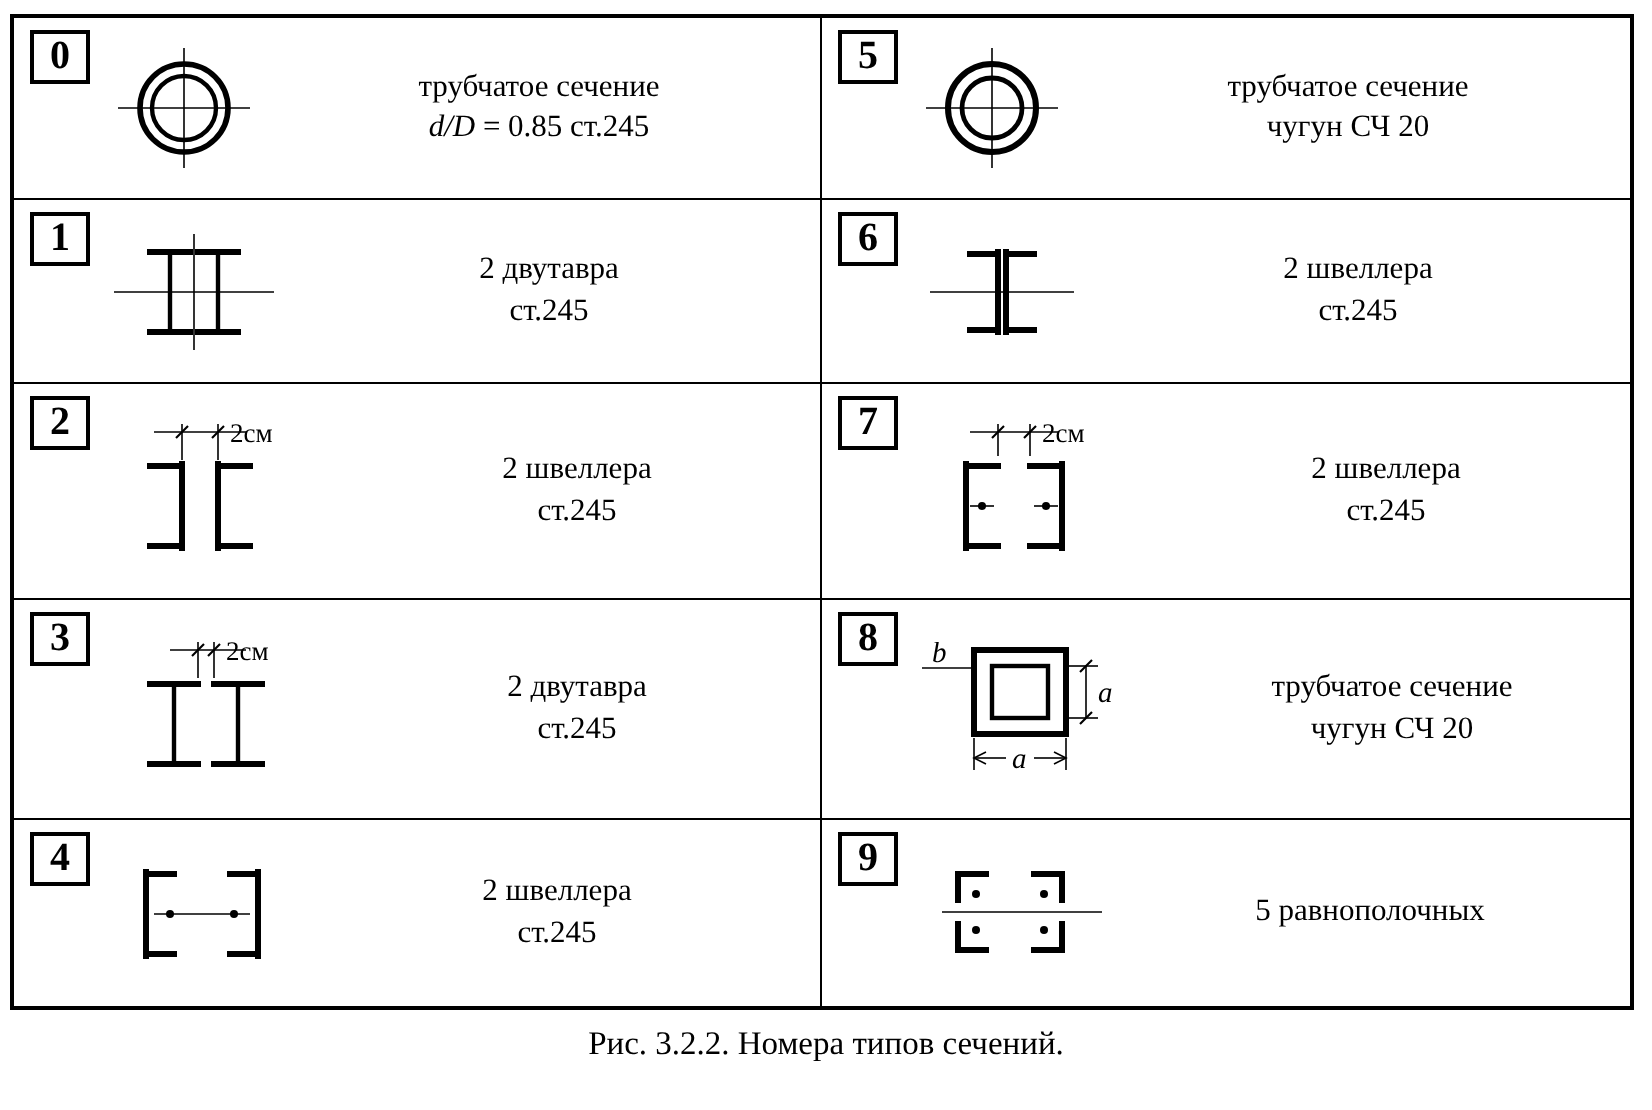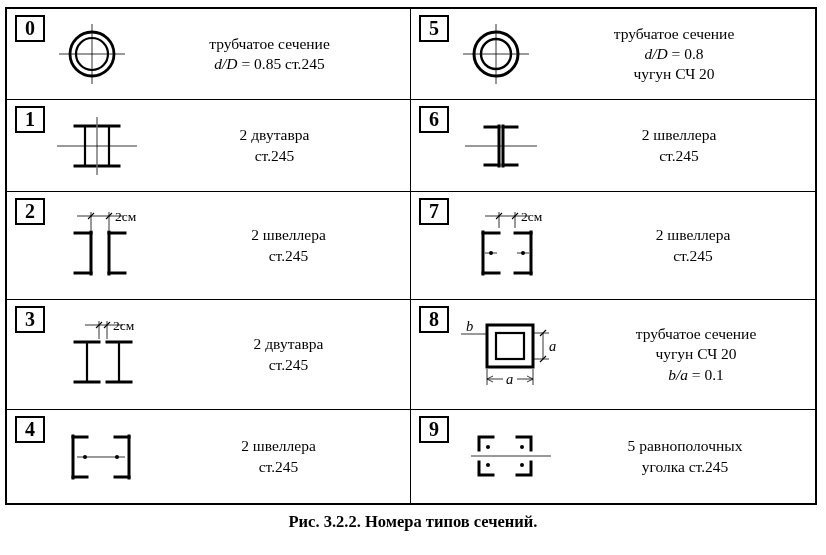--- a/index.html
+++ b/index.html
@@ -30,21 +30,21 @@
   .icon { flex:0 0 auto; margin-left:48px; display:block; }
   .icon.wide { margin-left:42px; }
   .txt { flex:1 1 auto; text-align:center; font-size:15.5px; line-height:1.3; padding:0 4px; }
   .txt i { font-style:italic; }
   svg { display:block; }
   svg text { font-family:"Liberation Serif","DejaVu Serif",serif; fill:#000; }
   .dimtext { font-size:13.5px; }
   .vartext { font-style:italic; font-size:14.5px; }
   .caption {
     position:absolute; left:0; top:512px; width:100%;
-    text-align:center; font-size:16.5px;font-weight:bold;
+    text-align:center; font-size:16.5px;
   }
   .thick { stroke:#000; stroke-width:3; fill:none; stroke-linecap:square; }
   .med   { stroke:#000; stroke-width:2.2; fill:none; }
   .thin  { stroke:#000; stroke-width:0.8; fill:none; }
   .tick  { stroke:#000; stroke-width:1.1; fill:none; }
   .dot   { fill:#000; stroke:none; }
 </style>
 </head>
 <body>
 
@@ -72,21 +72,20 @@
           <span>5</span>
         </div>
       <svg class="icon" width="74" height="66" viewBox="0 0 74 66">
         <line class="thin" x1="4" y1="33" x2="70" y2="33"></line>
         <line class="thin" x1="37" y1="3" x2="37" y2="63"></line>
         <circle class="med" cx="37" cy="33" r="22" style="stroke-width:3"></circle>
         <circle class="med" cx="37" cy="33" r="15" style="stroke-width:2.4"></circle>
       </svg>
       <div class="txt">
         <div>трубчатое сечение</div>
-        <div><i>d/D</i><span> = 0.8</span></div>
         <div>чугун СЧ 20</div>
       </div>
     </div>
 
     <div class="cell">
       <div class="numbox">
           <span>1</span>
         </div>
       <svg class="icon" width="84" height="66" viewBox="0 0 84 66">
         <line class="thin" x1="2" y1="33" x2="82" y2="33"></line>
@@ -218,21 +217,20 @@
         <line class="thin" x1="80" y1="58" x2="80" y2="74"></line>
         <line class="thin" x1="34" y1="68" x2="50" y2="68"></line>
         <line class="thin" x1="64" y1="68" x2="80" y2="68"></line>
         <polyline class="thin" points="40,65 34,68 40,71" style="fill:none"></polyline>
         <polyline class="thin" points="74,65 80,68 74,71" style="fill:none"></polyline>
         <text class="vartext" x="53" y="73">a</text>
       </svg>
       <div class="txt">
         <div>трубчатое сечение</div>
         <div>чугун СЧ 20</div>
-        <div><i>b/a</i><span> = 0.1</span></div>
       </div>
     </div>
 
     <div class="cell row5">
       <div class="numbox">
           <span>4</span>
         </div>
       <svg class="icon" width="92" height="66" viewBox="0 0 92 66">
         <line class="thick" x1="18" y1="12" x2="18" y2="54"></line>
         <line class="thick" x1="18" y1="13" x2="32" y2="13"></line>
@@ -260,20 +258,19 @@
         <polyline class="thick" points="58,13 72,13 72,26"></polyline>
         <polyline class="thick" points="20,38 20,51 34,51"></polyline>
         <polyline class="thick" points="58,51 72,51 72,38"></polyline>
         <circle class="dot" cx="29" cy="23" r="2"></circle>
         <circle class="dot" cx="63" cy="23" r="2"></circle>
         <circle class="dot" cx="29" cy="41" r="2"></circle>
         <circle class="dot" cx="63" cy="41" r="2"></circle>
       </svg>
       <div class="txt">
         <div>5 равнополочных</div>
-        <div>уголка ст.245</div>
       </div>
     </div>
 
   </div>
 
   <div class="caption">Рис. 3.2.2. Номера типов сечений.</div>
 </div>
 
 </body></html>

